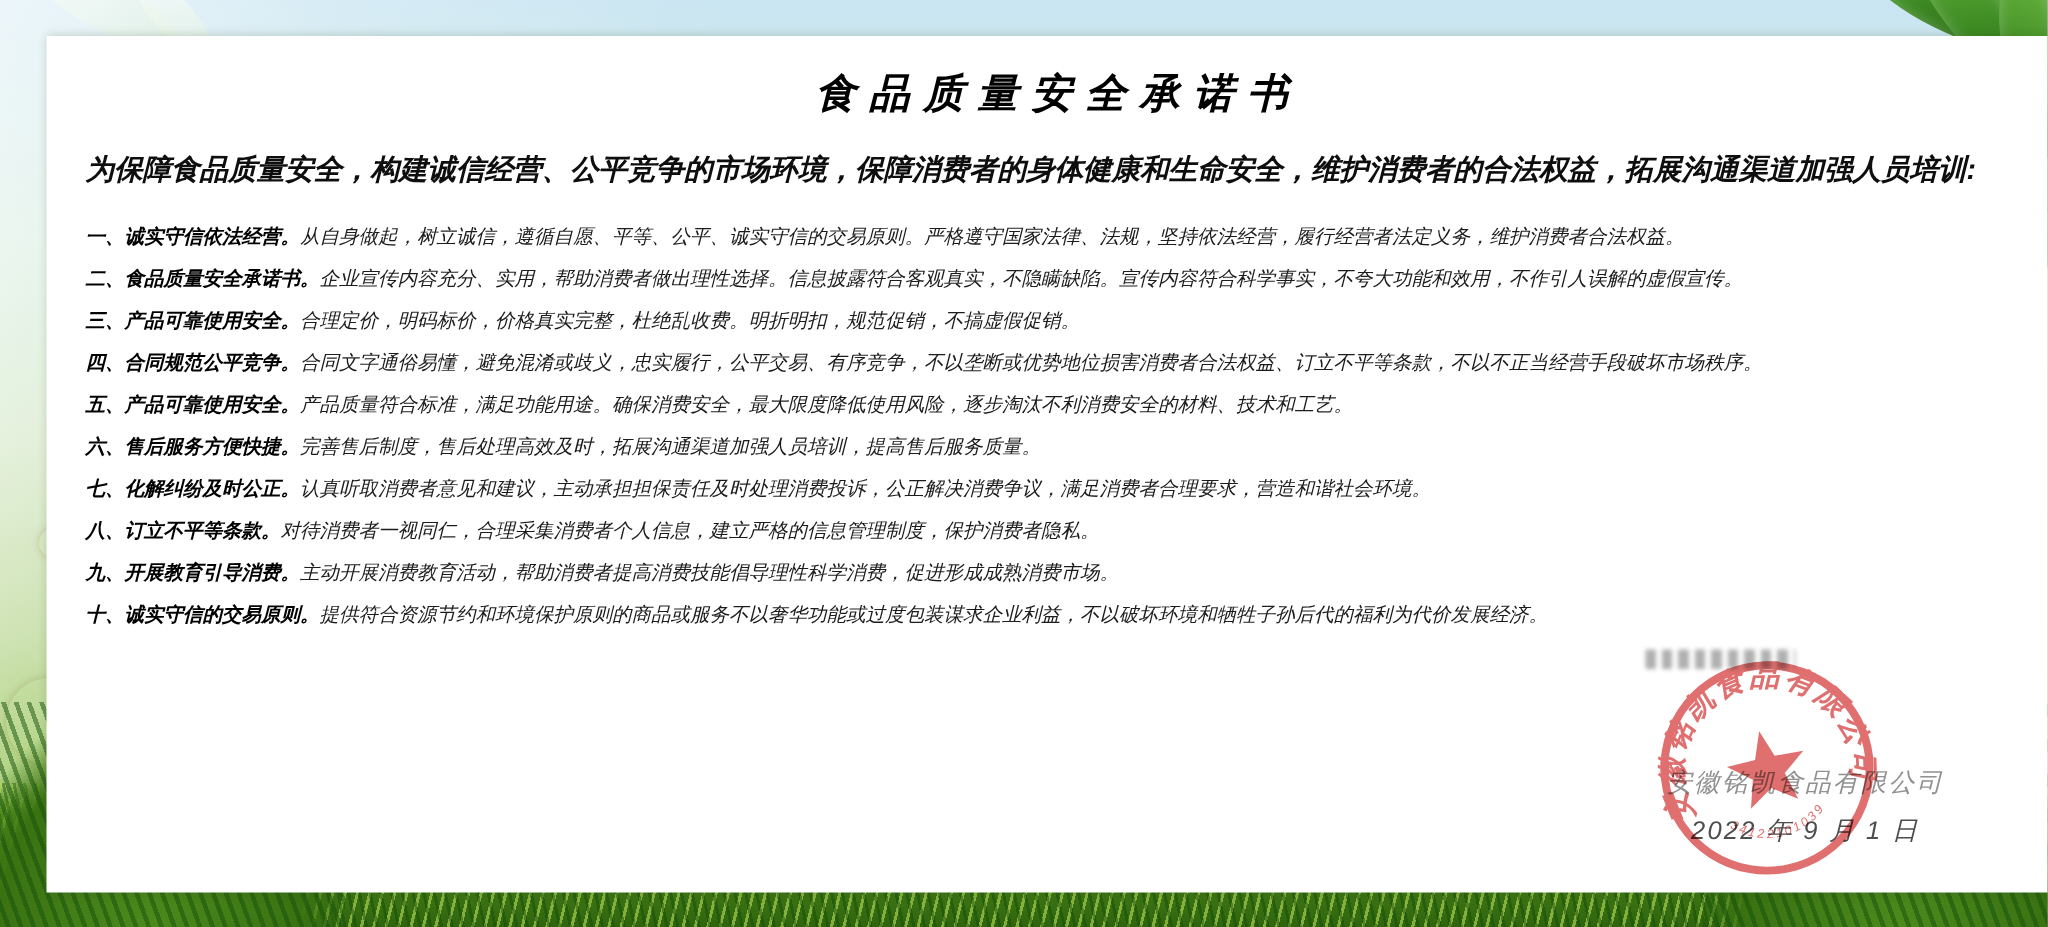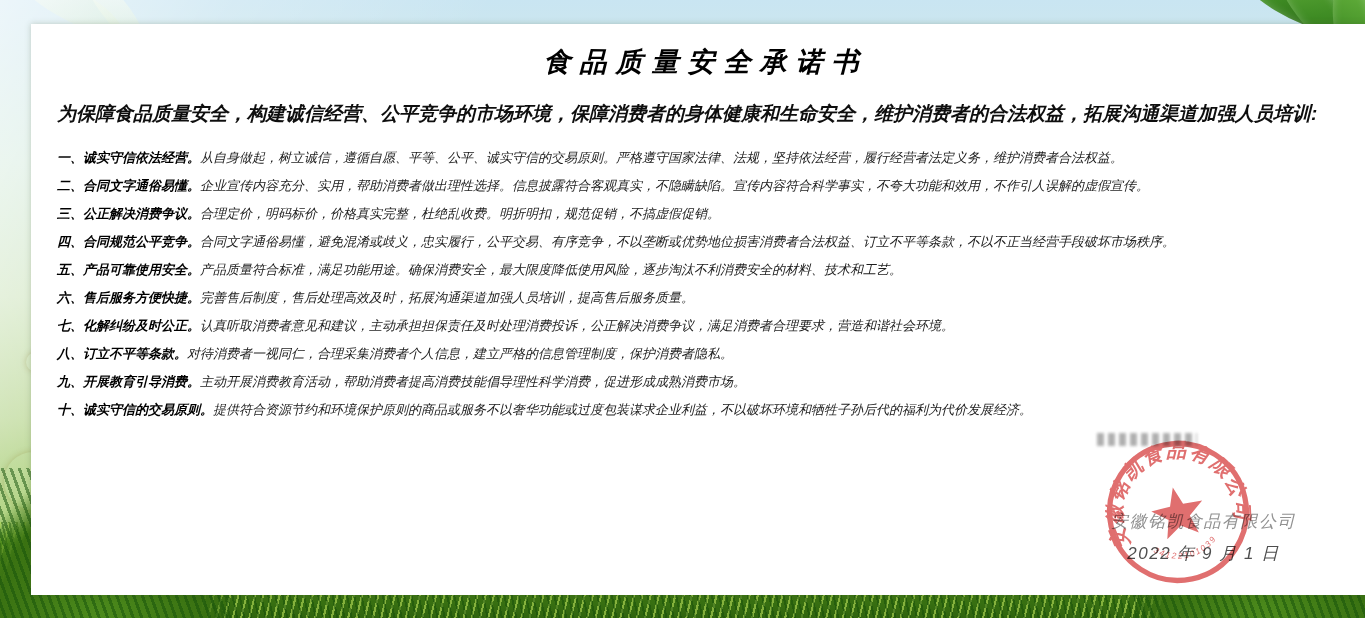--- a/index.html
+++ b/index.html
@@ -119,23 +119,23 @@
   <div class="grass-tuft" style="left:-30px;"></div>
   <div class="grass-tuft" style="right:-30px;"></div>
 
   <div class="card">
     <div class="card-inner">
       <div class="doc-title">食品质量安全承诺书</div>
       <div class="doc-intro">为保障食品质量安全，构建诚信经营、公平竞争的市场环境，保障消费者的身体健康和生命安全，维护消费者的合法权益，拓展沟通渠道加强人员培训:</div>
       <div class="commitments">
     <div class="item"><span class="lead">一、诚实守信依法经营。</span><span>从自身做起，树立诚信，遵循自愿、平等、公平、诚实守信的交易原则。严格遵守国家法律、法规，坚持依法经营，履行经营者法定义务，维护消费者合法权益。</span></div>
 
-    <div class="item"><span class="lead">二、合同文字通俗易懂。</span><span>企业宣传内容充分、实用，帮助消费者做出理性选择。信息披露符合客观真实，不隐瞒缺陷。宣传内容符合科学事实，不夸大功能和效用，不作引人误解的虚假宣传。</span></div>
+    <div class="item"><span class="lead">二、食品质量安全承诺书。</span><span>企业宣传内容充分、实用，帮助消费者做出理性选择。信息披露符合客观真实，不隐瞒缺陷。宣传内容符合科学事实，不夸大功能和效用，不作引人误解的虚假宣传。</span></div>
 
-    <div class="item"><span class="lead">三、公正解决消费争议。</span><span>合理定价，明码标价，价格真实完整，杜绝乱收费。明折明扣，规范促销，不搞虚假促销。</span></div>
+    <div class="item"><span class="lead">三、产品可靠使用安全。</span><span>合理定价，明码标价，价格真实完整，杜绝乱收费。明折明扣，规范促销，不搞虚假促销。</span></div>
 
     <div class="item"><span class="lead">四、合同规范公平竞争。</span><span>合同文字通俗易懂，避免混淆或歧义，忠实履行，公平交易、有序竞争，不以垄断或优势地位损害消费者合法权益、订立不平等条款，不以不正当经营手段破坏市场秩序。</span></div>
 
     <div class="item"><span class="lead">五、产品可靠使用安全。</span><span>产品质量符合标准，满足功能用途。确保消费安全，最大限度降低使用风险，逐步淘汰不利消费安全的材料、技术和工艺。</span></div>
 
     <div class="item"><span class="lead">六、售后服务方便快捷。</span><span>完善售后制度，售后处理高效及时，拓展沟通渠道加强人员培训，提高售后服务质量。</span></div>
 
     <div class="item"><span class="lead">七、化解纠纷及时公正。</span><span>认真听取消费者意见和建议，主动承担担保责任及时处理消费投诉，公正解决消费争议，满足消费者合理要求，营造和谐社会环境。</span></div>
 
     <div class="item"><span class="lead">八、订立不平等条款。</span><span>对待消费者一视同仁，合理采集消费者个人信息，建立严格的信息管理制度，保护消费者隐私。</span></div>

